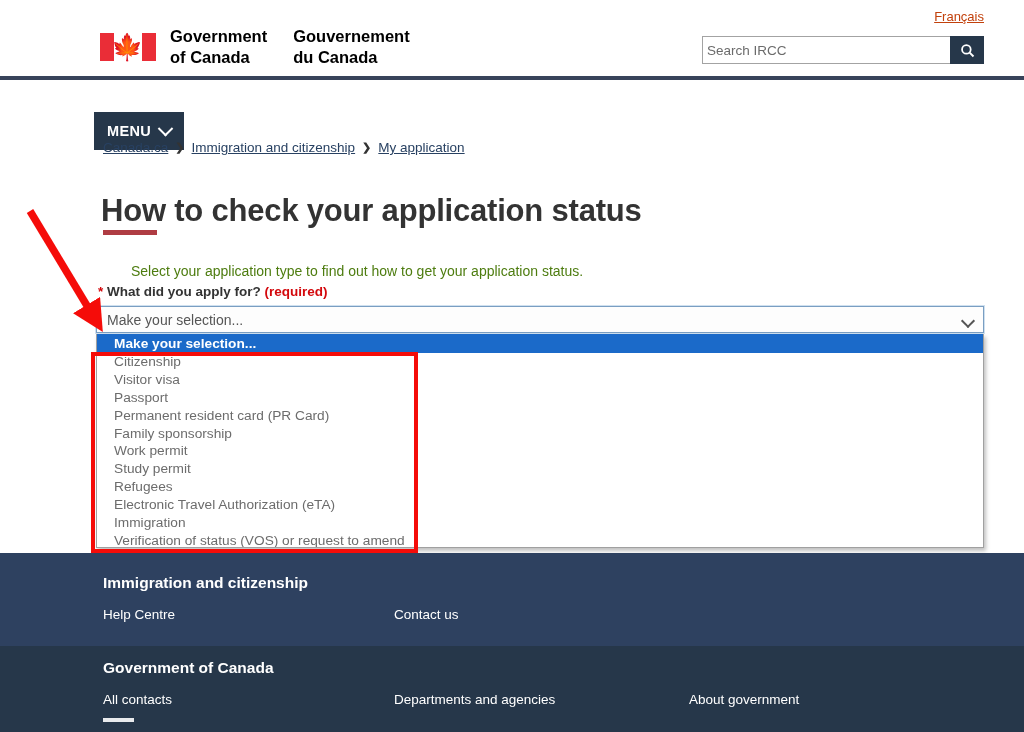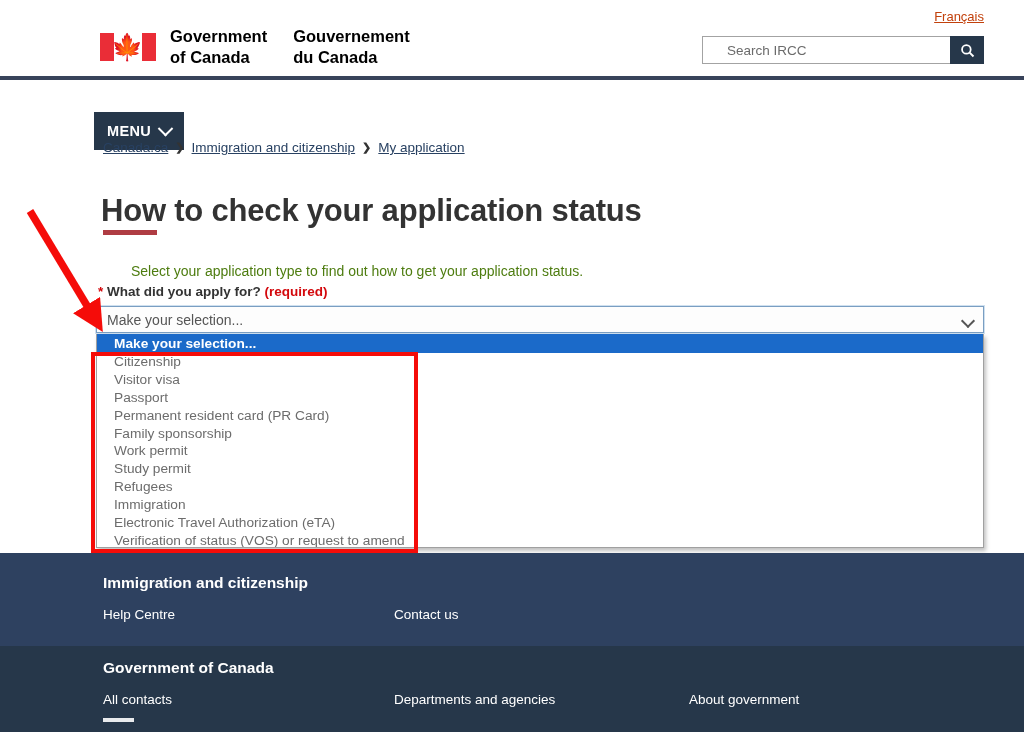--- a/index.html
+++ b/index.html
@@ -91,21 +91,21 @@
     top: 36px;
     display: flex;
     height: 28px;
   }
   .search-input {
     width: 248px;
     height: 28px;
     box-sizing: border-box;
     border: 1px solid #a3a3a3;
     border-right: none;
-    padding: 2px 24px;
+    padding: 2px 4px;
     font-size: 13.5px;
     color: #555;
     font-family: "Liberation Sans", sans-serif;
     outline: none;
     background: #fff;
   }
   .search-input::placeholder { color: #6b6b6b; }
   .search-btn {
     width: 34px;
     height: 28px;
@@ -407,22 +407,22 @@
 <div class="options-panel" id="options-panel">
     <div class="opt selected">Make your selection...</div>
     <div class="opt">Citizenship</div>
     <div class="opt">Visitor visa</div>
     <div class="opt">Passport</div>
     <div class="opt">Permanent resident card (PR Card)</div>
     <div class="opt">Family sponsorship</div>
     <div class="opt">Work permit</div>
     <div class="opt">Study permit</div>
     <div class="opt">Refugees</div>
+    <div class="opt">Electronic Travel Authorization (eTA)</div>
     <div class="opt">Immigration</div>
-    <div class="opt">Electronic Travel Authorization (eTA)</div>
     <div class="opt">Verification of status (VOS) or request to amend</div>
   </div>
 
 <div class="footer-top"></div>
 <div class="footer-bottom"></div>
 
 <div class="f-heading" style="top:574px;">Immigration and citizenship</div>
 <div class="f-link f-col1" style="top:607px;">Help Centre</div>
 <div class="f-link f-col2" style="top:607px;">Contact us</div>
 

